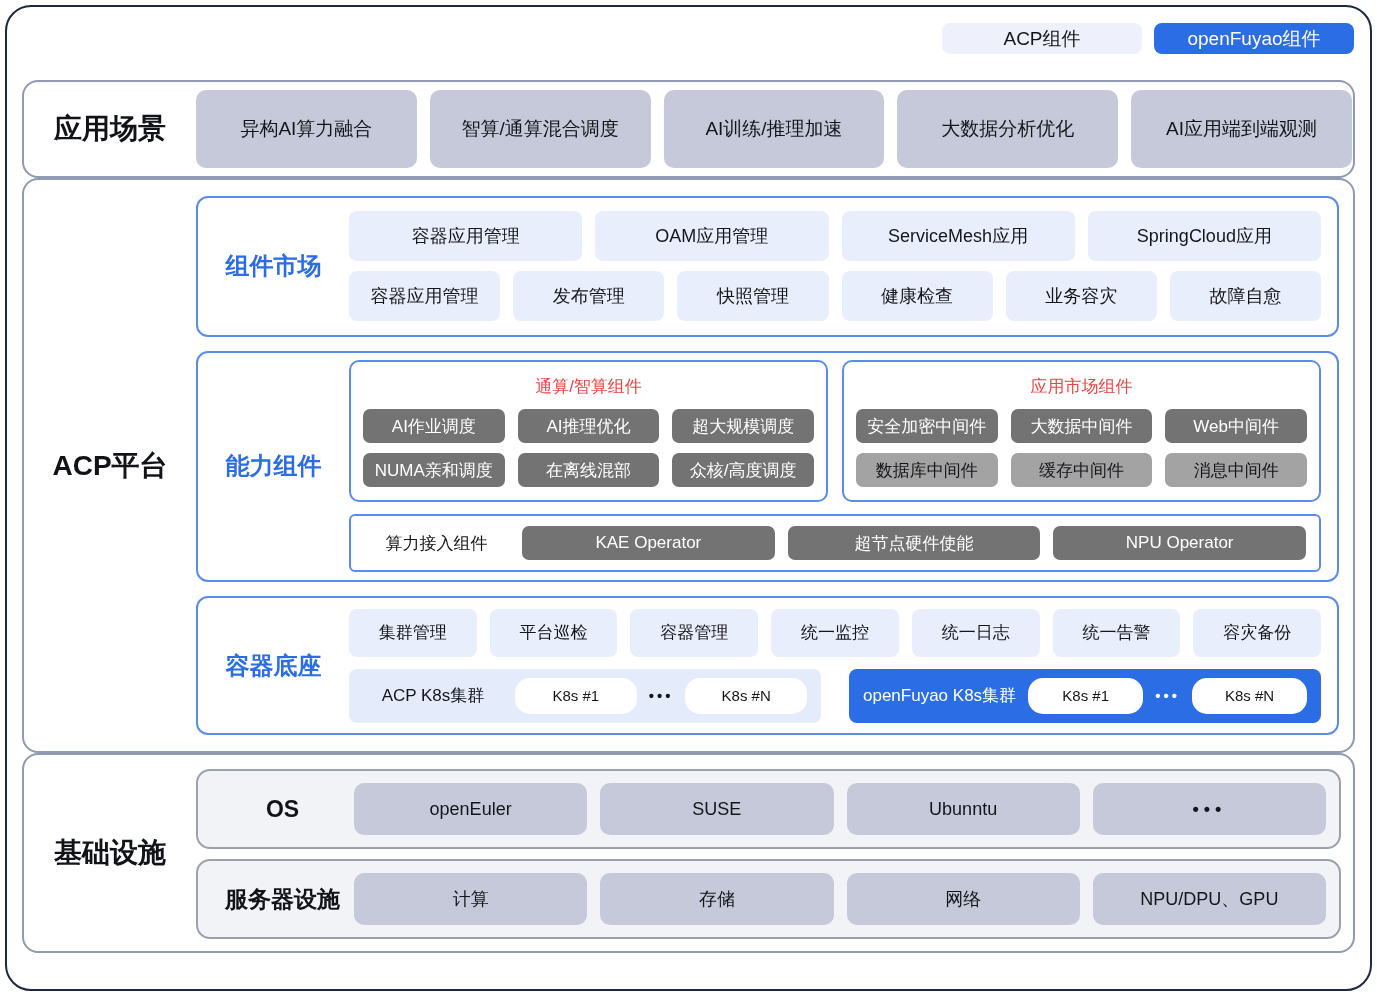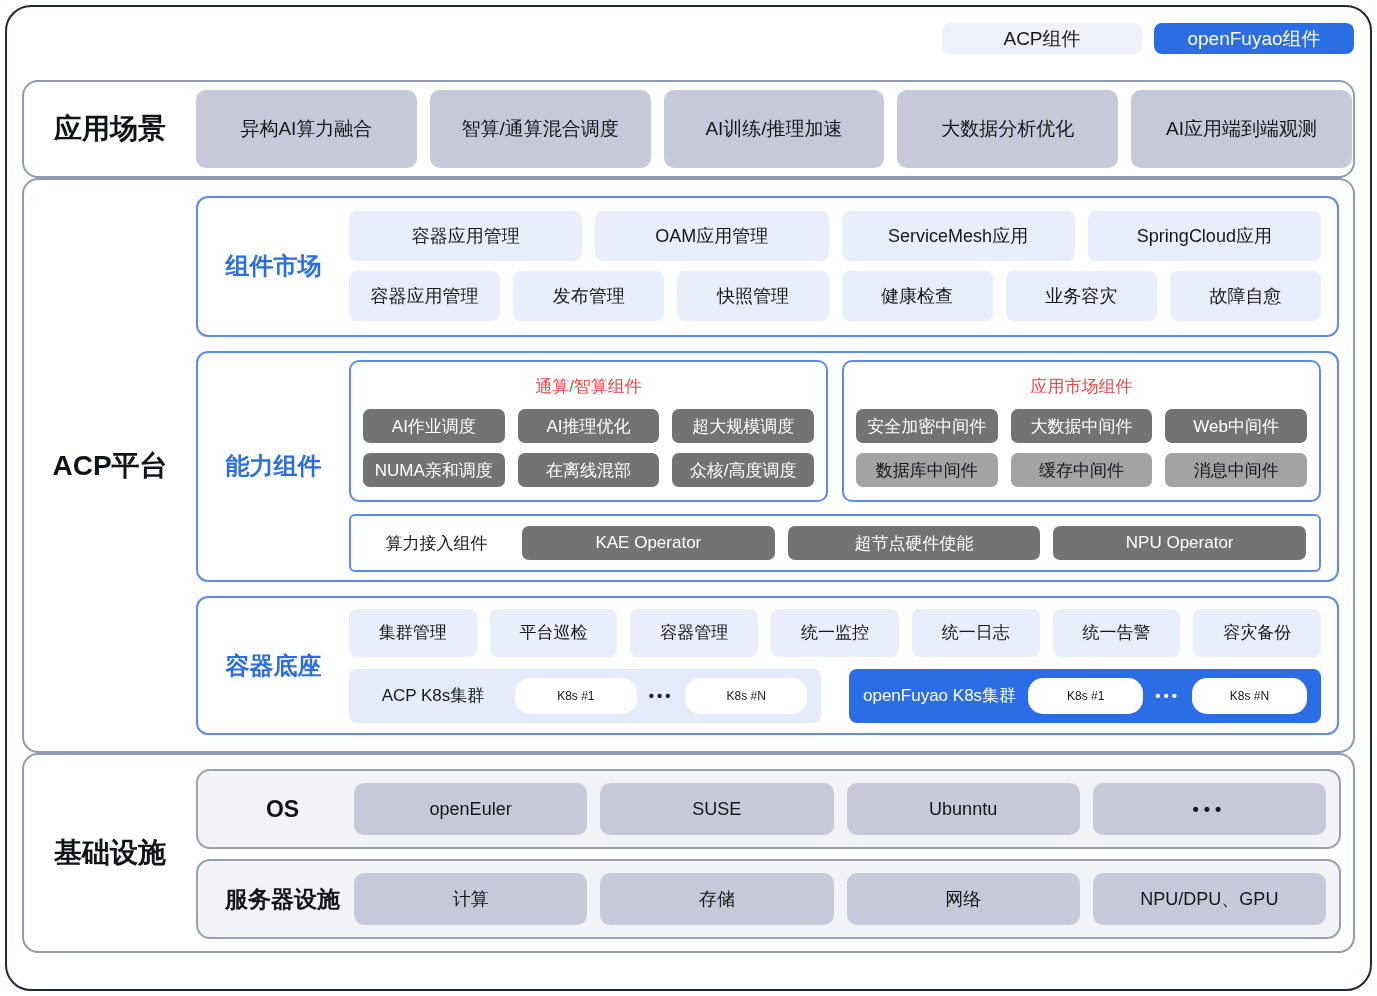--- a/index.html
+++ b/index.html
@@ -99,21 +99,21 @@
   .cluster {
     flex: 1 1 0; height: 54px; border-radius: 8px;
     display: flex; align-items: center; gap: 12px; padding: 0 14px;
   }
   .cluster.light { background: #e4ebfb; color: #15161a; }
   .cluster.blue  { background: #2b6de4; color: #ffffff; }
   .cluster-label { flex: 0 0 auto; min-width: 140px; text-align: center; font-size: 17px; }
   .node-btn {
     flex: 1 1 0; height: 36px; background: #ffffff; color: #15161a;
     border-radius: 15px; display: flex; align-items: center; justify-content: center;
-    font-size: 12px;
+    font-size: 15px;
   }
   .dots { flex: 0 0 auto; font-size: 15px; font-weight: bold; letter-spacing: 3px; }
 
   
   .infra-stack { display: flex; flex-direction: column; gap: 10px; padding: 14px 12px 14px 0; flex: 1; }
   .infra-row {
     flex: 1 1 0; background: #f2f3f6; border: 2px solid #9aa1ad; border-radius: 14px;
     display: flex; align-items: center; padding: 12px 13px;
   }
   .infra-label {

